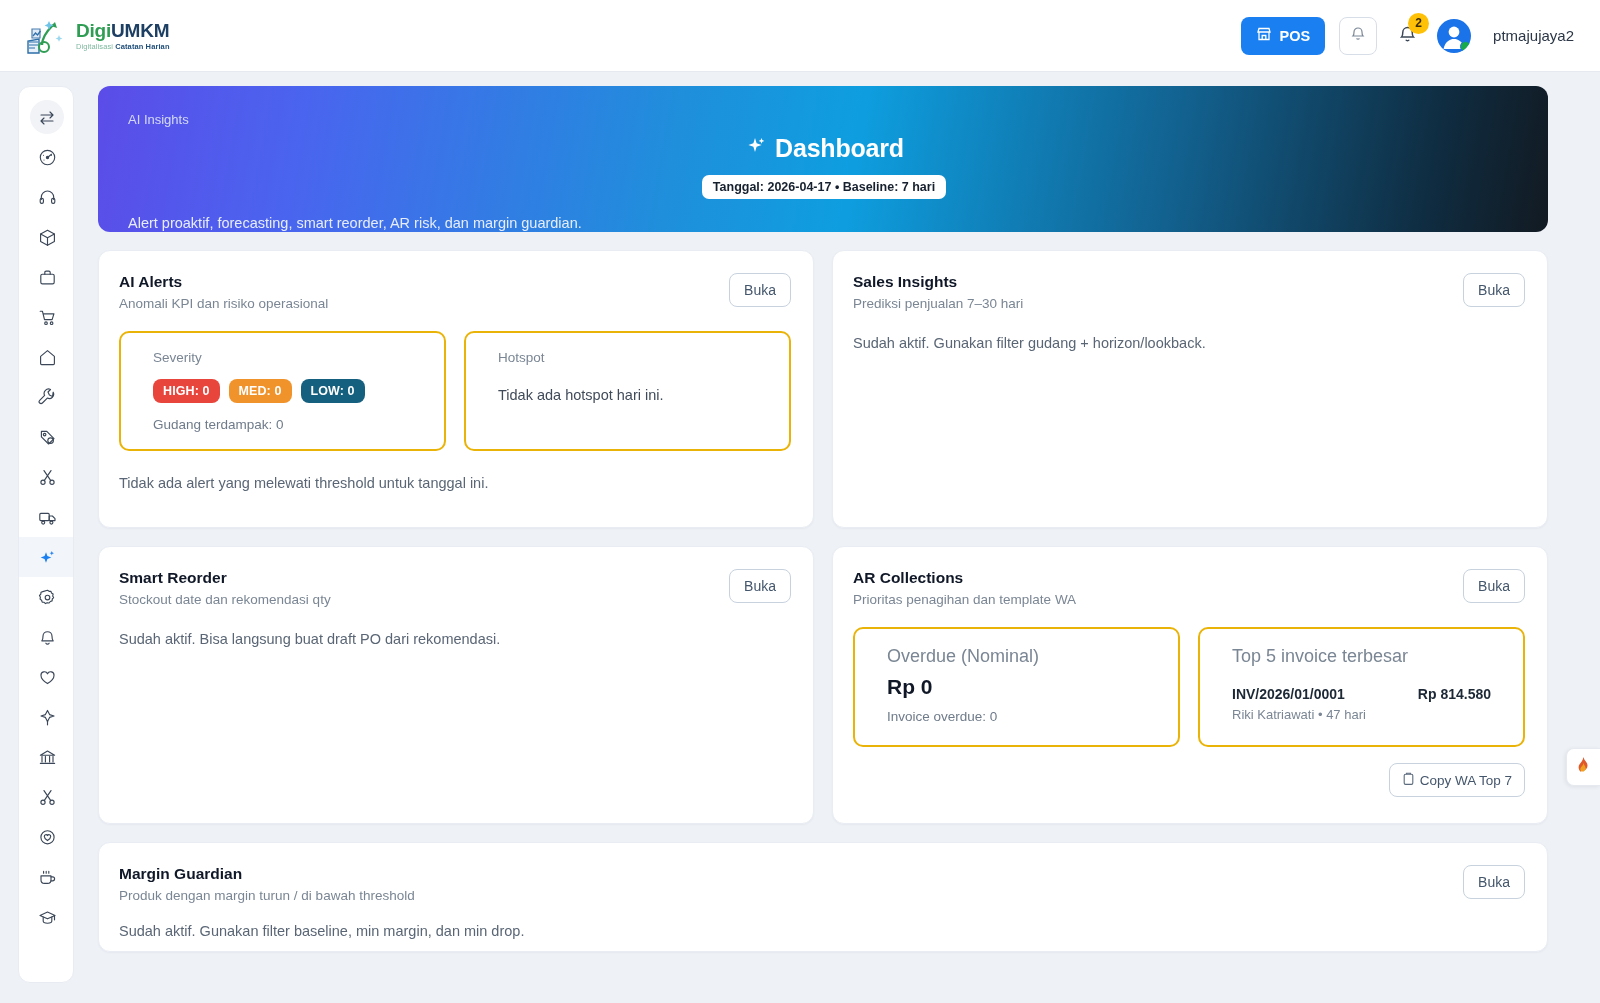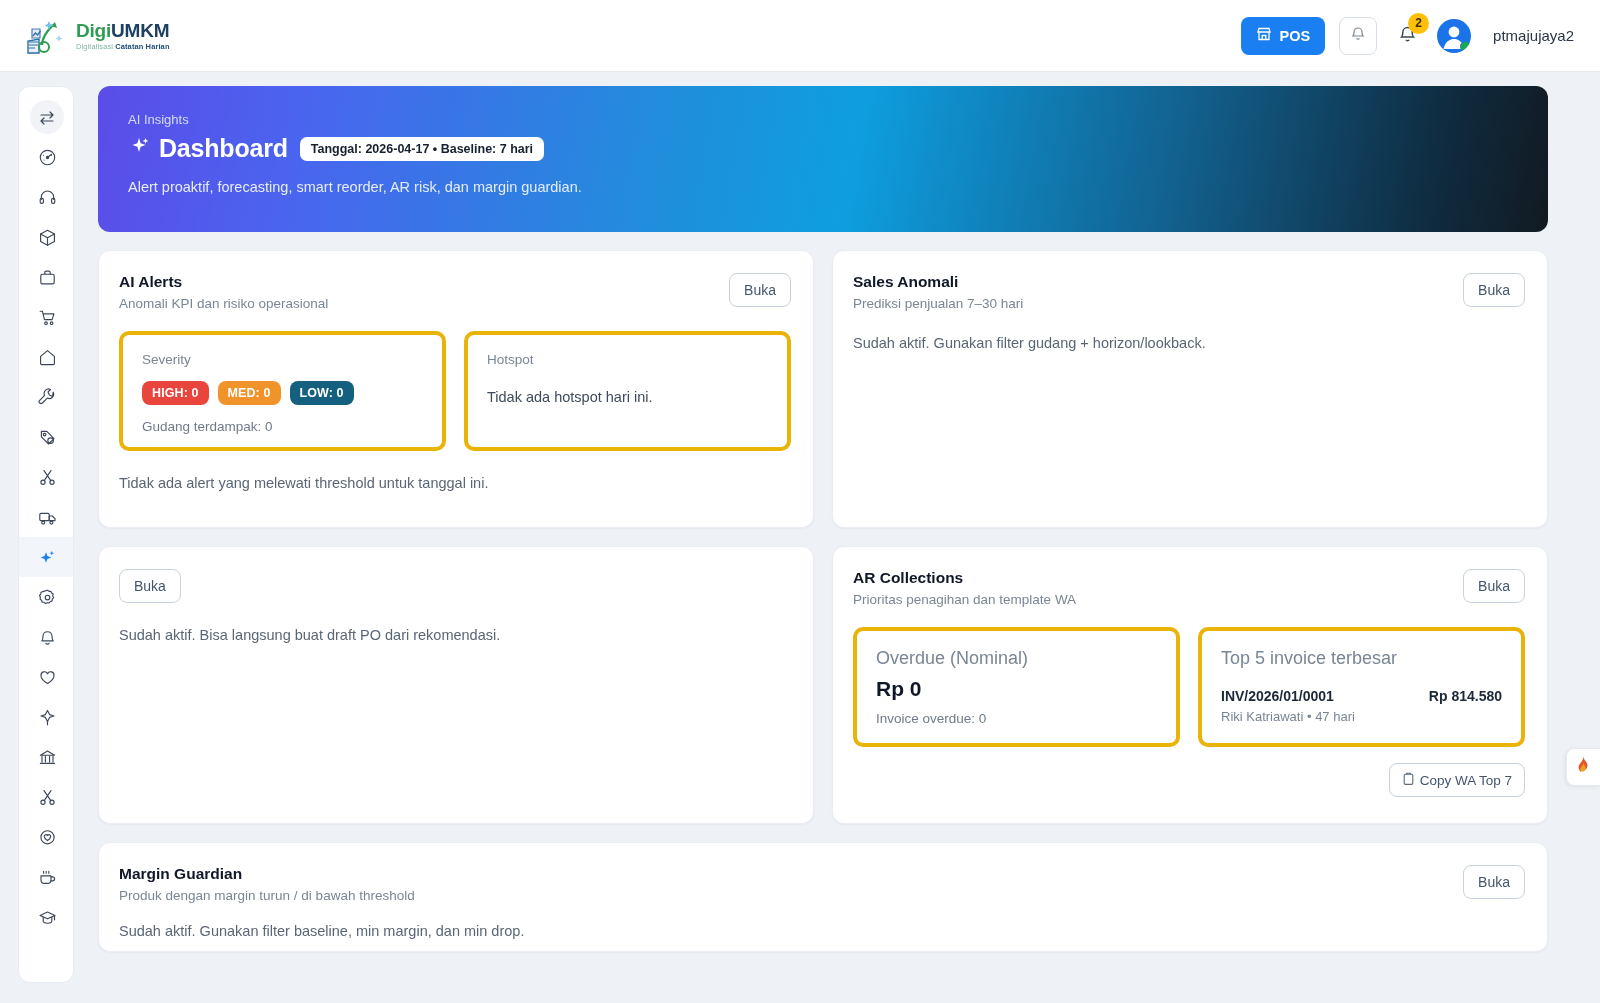--- a/index.html
+++ b/index.html
@@ -89,21 +89,21 @@
     position: absolute; top: 86px; left: 98px; width: 1450px;
   }
 
   
   .hero {
     height: 146px; border-radius: 12px;
     background: linear-gradient(100deg, #5b4ce8 0%, #4a64ef 14%, #1f8fdb 40%, #0e9ee0 52%, #12618f 74%, #0f2b3f 92%, #121a22 100%);
     padding: 26px 28px 0 30px; color: #fff; overflow: hidden;
   }
   .hero-kicker { font-size: 13px; color: #e0e7f5; opacity: .9; }
-  .hero-titlerow { display: flex; align-items: center; gap: 12px; margin-top: 7px; }
+  .hero-titlerow { display: flex; align-items: center; gap: 12px; margin-top: 7px; flex-direction: column; }
   .hero-title { font-size: 25px; font-weight: 700; display: flex; align-items: center; gap: 9px; letter-spacing: -0.2px;}
   .hero-chip {
     background: #fff; color: #16202e; font-size: 12.5px; font-weight: 700;
     padding: 5px 11px; border-radius: 7px; white-space: nowrap;
   }
   .hero-sub { margin-top: 16px; font-size: 14.5px; color: #e7edf8; }
 
   
   .grid { display: grid; grid-template-columns: 1fr 1fr; gap: 18px; margin-top: 18px; }
   .card {
@@ -119,21 +119,21 @@
   .card-title { font-size: 15.5px; font-weight: 700; color: #101828; }
   .card-sub { font-size: 13.5px; color: #7a8694; margin-top: 5px; }
   .buka-btn {
     border: 1px solid #c7d2de; background: #fff; color: #44566c;
     border-radius: 8px; height: 34px; padding: 0 14px; font-size: 14px;
     cursor: pointer; font-family: inherit;
   }
 
   .panes { display: grid; grid-template-columns: 1fr 1fr; gap: 18px; margin-top: 20px; }
   .pane {
-    border: 4px solid #eab308; border-radius: 10px; padding: 17px 19px;
+    border: 2px solid #eab308; border-radius: 10px; padding: 17px 32px;
     background: #fff;
   }
   .pane.tall { height: 120px; }
   .pane-label { font-size: 13.5px; color: #7a8694; }
   .pane-body { font-size: 14.5px; color: #404b5a; margin-top: 22px; }
 
   .badges { display: flex; gap: 9px; margin-top: 14px; }
   .badge {
     color: #fff; font-size: 12.5px; font-weight: 700;
     padding: 5px 10px; border-radius: 8px; letter-spacing: .1px;
@@ -468,33 +468,37 @@
           <div class="pane-label">Hotspot</div>
           <div class="pane-body">Tidak ada hotspot hari ini.</div>
         </div>
       </div>
       <div class="card-note">Tidak ada alert yang melewati threshold untuk tanggal ini.</div>
     </div>
 
     <div class="card h-a">
       <div class="card-head">
         <div>
-          <div class="card-title">Sales Anomali</div>
+          <div class="card-title">Sales Insights</div>
           <div class="card-sub">Prediksi penjualan 7–30 hari</div>
         </div>
         <button class="buka-btn">Buka</button>
       </div>
       <div class="card-note">Sudah aktif. Gunakan filter gudang + horizon/lookback.</div>
     </div>
   </div>
 
   <div class="grid">
 
     <div class="card h-b">
       <div class="card-head">
+        <div>
+          <div class="card-title">Smart Reorder</div>
+          <div class="card-sub">Stockout date dan rekomendasi qty</div>
+        </div>
         <button class="buka-btn">Buka</button>
       </div>
       <div class="card-note">Sudah aktif. Bisa langsung buat draft PO dari rekomendasi.</div>
     </div>
 
     <div class="card h-b">
       <div class="card-head">
         <div>
           <div class="card-title">AR Collections</div>
           <div class="card-sub">Prioritas penagihan dan template WA</div>

